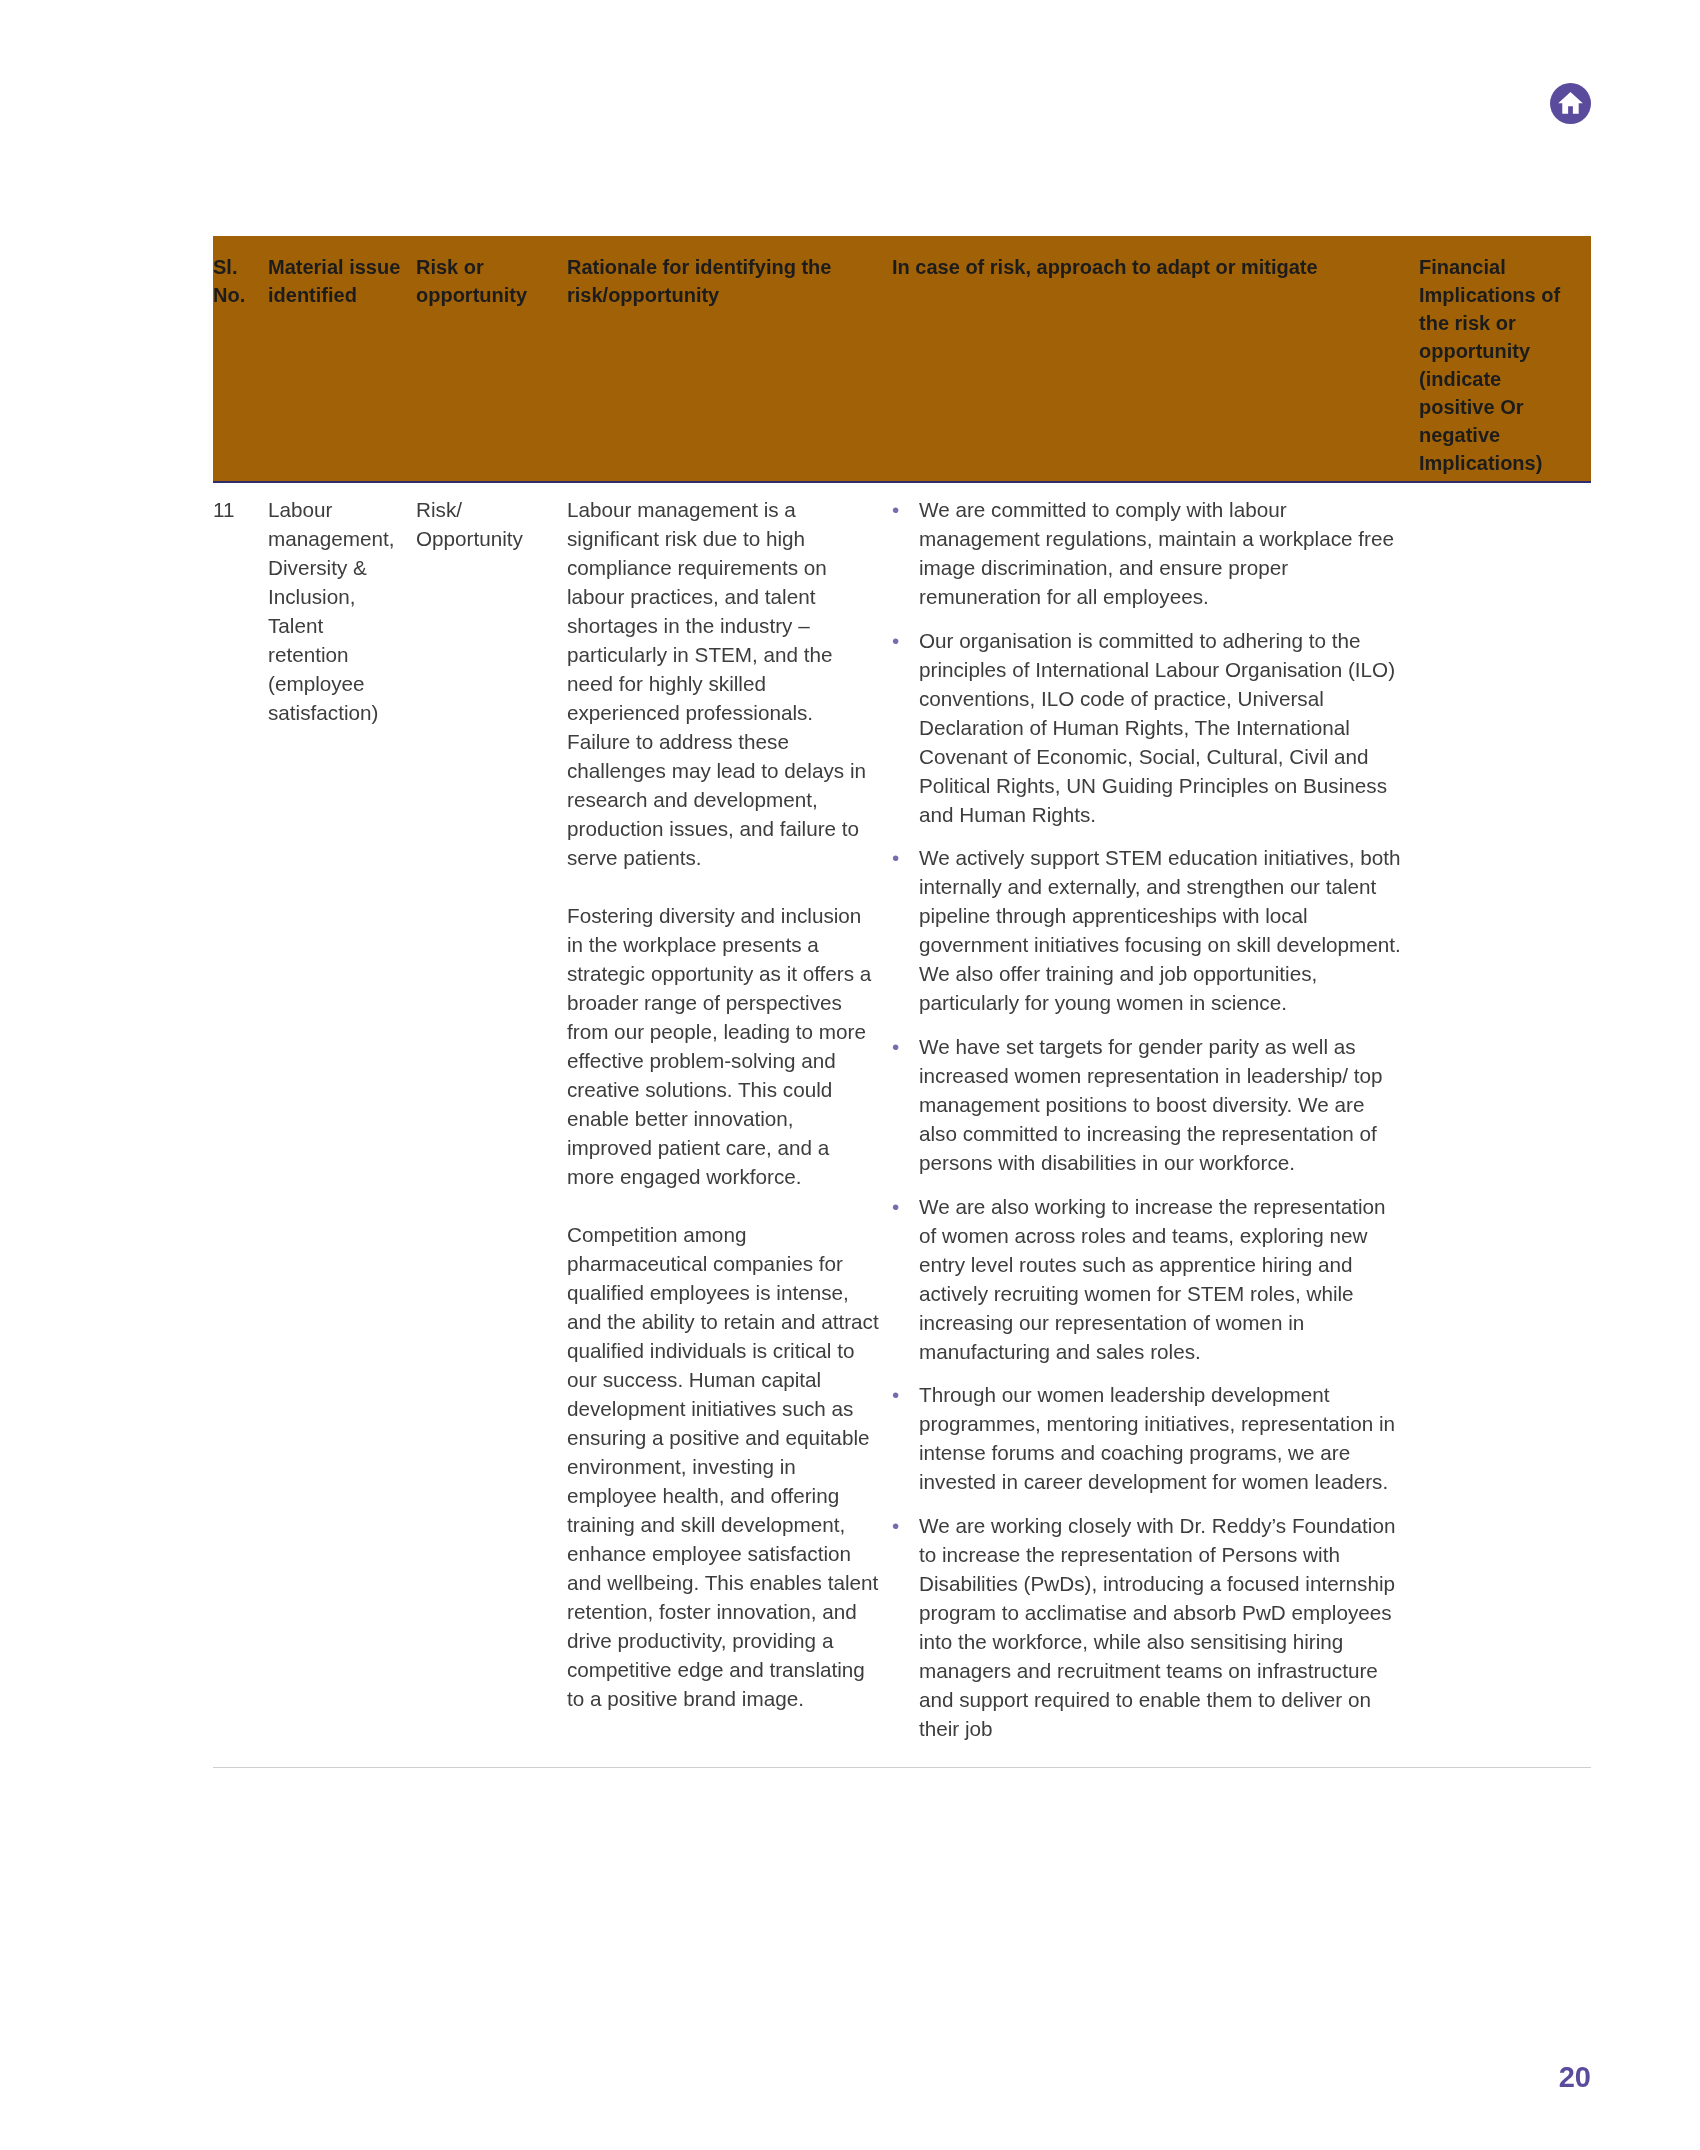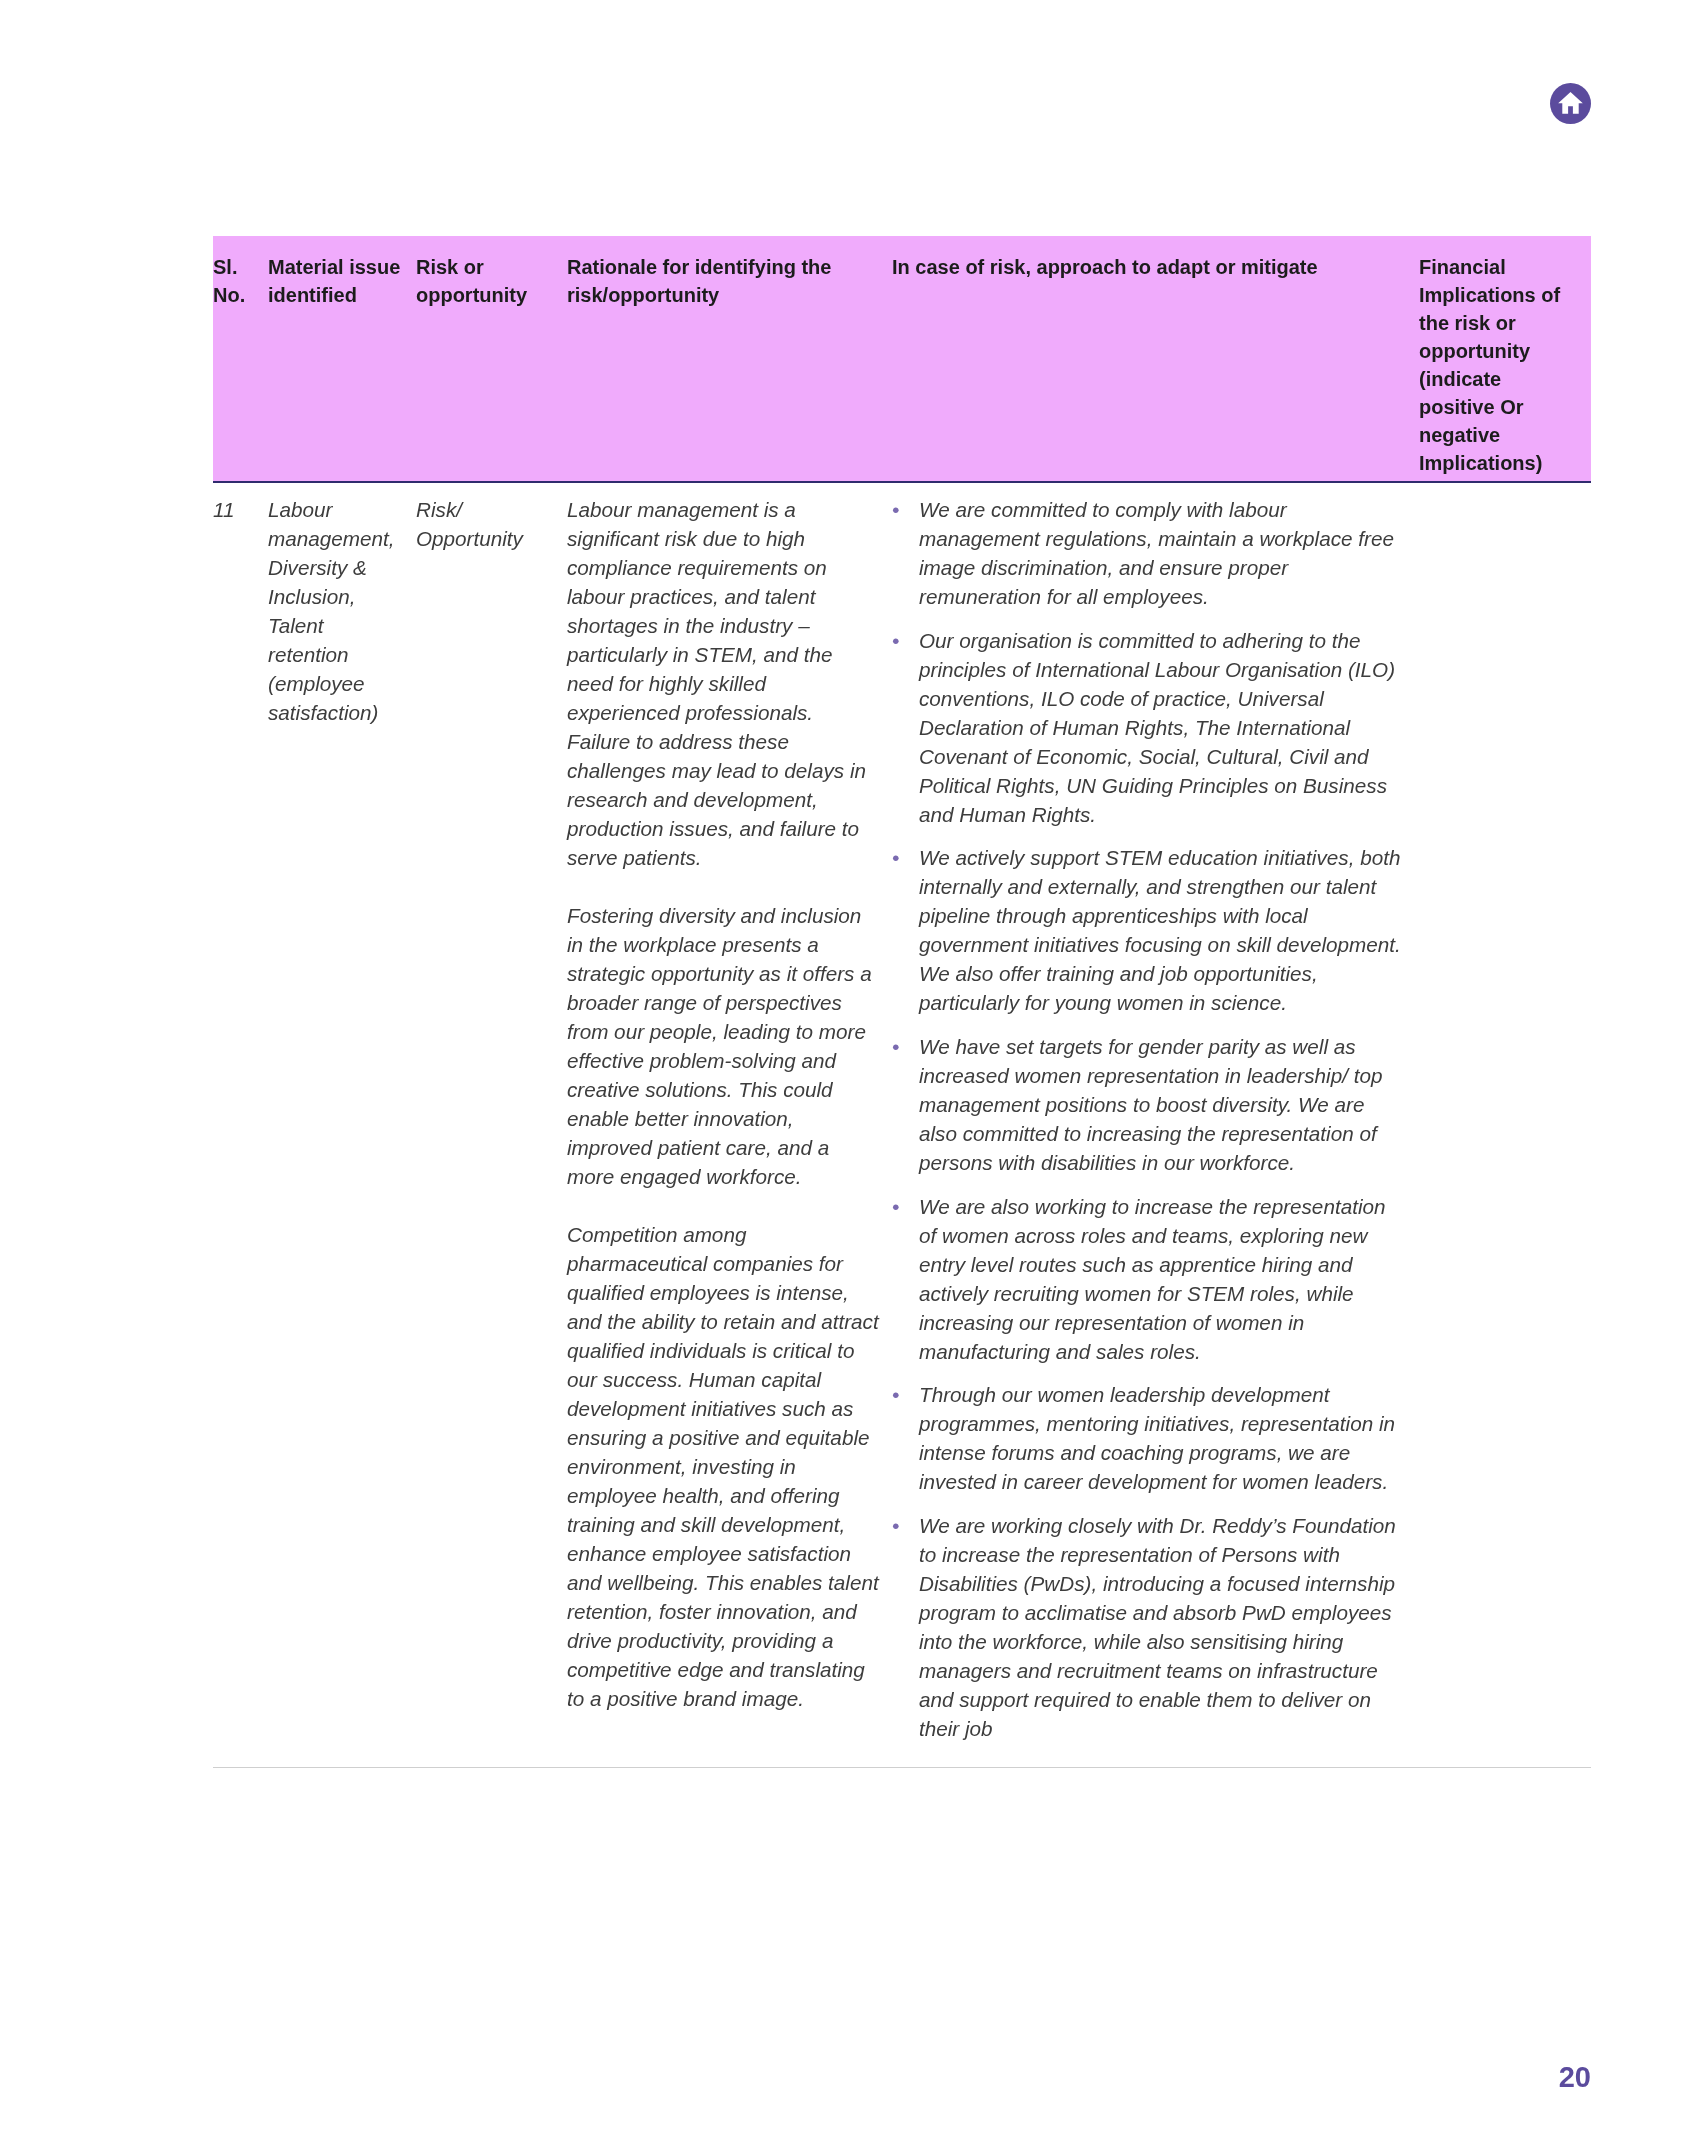--- a/index.html
+++ b/index.html
@@ -25,21 +25,21 @@
   }
   .table-wrap {
     position: absolute;
     left: 213px;
     top: 236px;
     width: 1378px;
   }
   .thead {
     display: grid;
     grid-template-columns: 55px 148px 151px 325px 527px 173px;
-    background: #f0abfc;
+    background: #a16207;
     box-sizing: border-box;
     padding-top: 17.3px;
     min-height: 247px;
     border-bottom: 2.7px solid #2f2c6e;
   }
   .th {
     font-size: 20px;
     line-height: 28px;
     font-weight: bold;
     color: #1c1c1c;
@@ -52,21 +52,20 @@
     padding-top: 12px;
     padding-bottom: 24px;
     border-bottom: 1.3px solid #cfcfcf;
   }
   .td {
     font-size: 20.7px;
     line-height: 29px;
     color: #3d3d3d;
     padding-right: 13.3px;
     box-sizing: border-box;
-    font-style: italic;
   }
   .td p {
     margin: 0 0 29px 0;
   }
   .td p:last-child {
     margin-bottom: 0;
   }
   .bullet-item {
     display: flex;
     align-items: flex-start;

